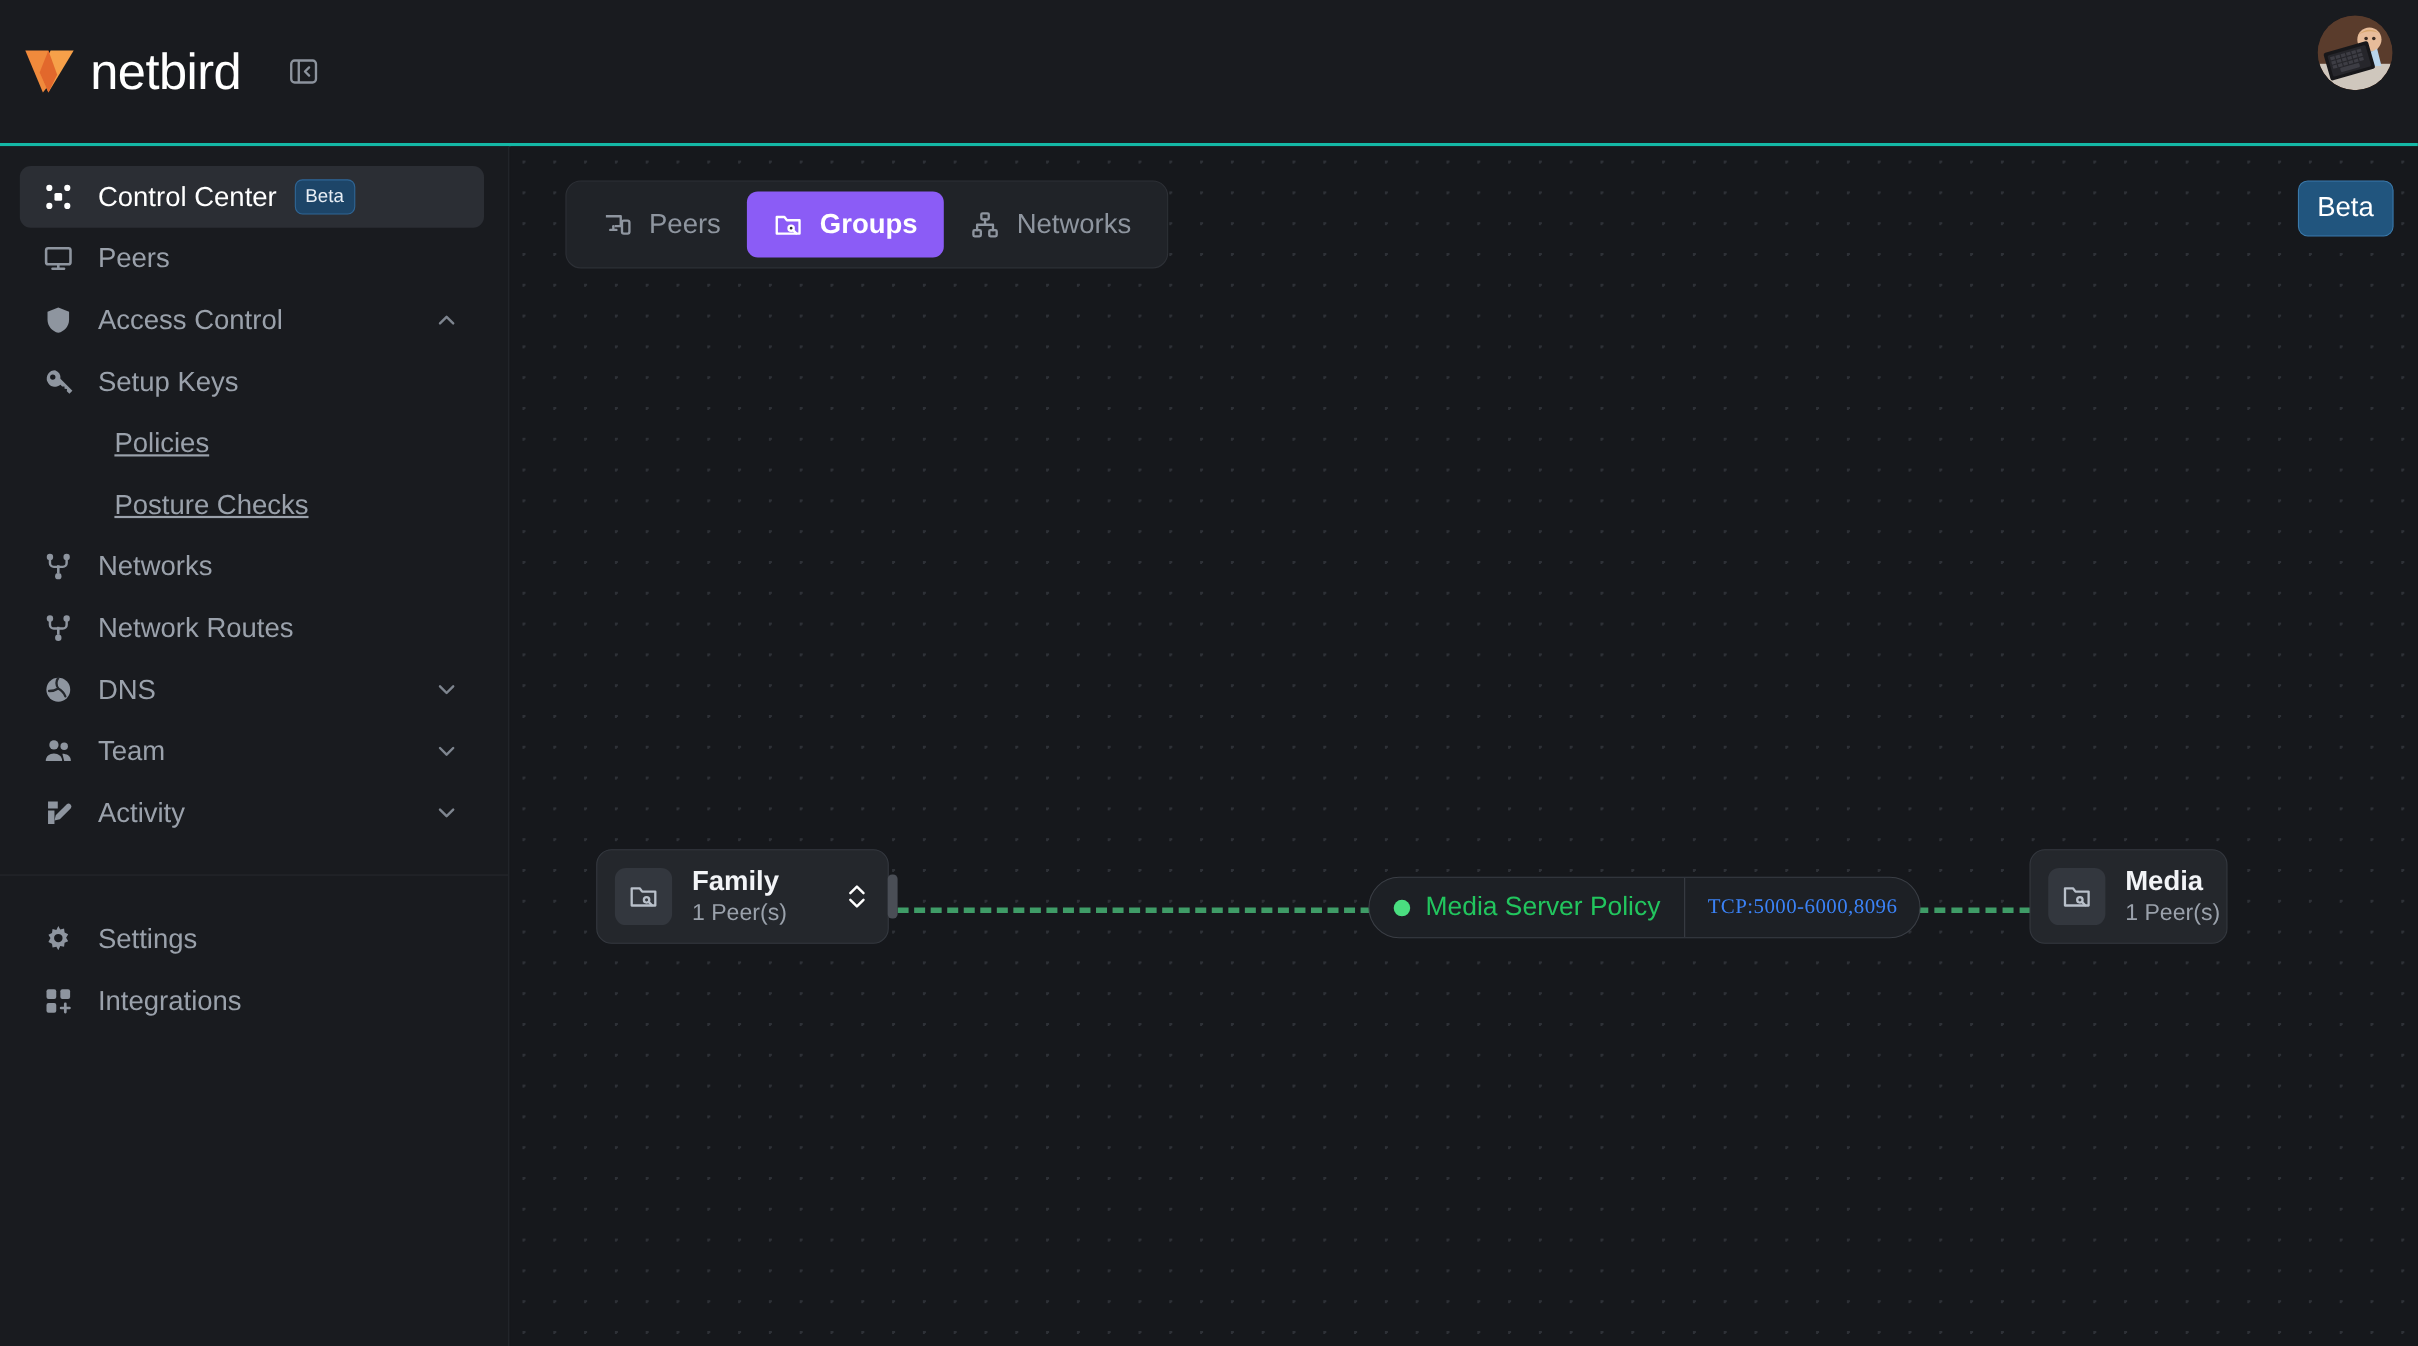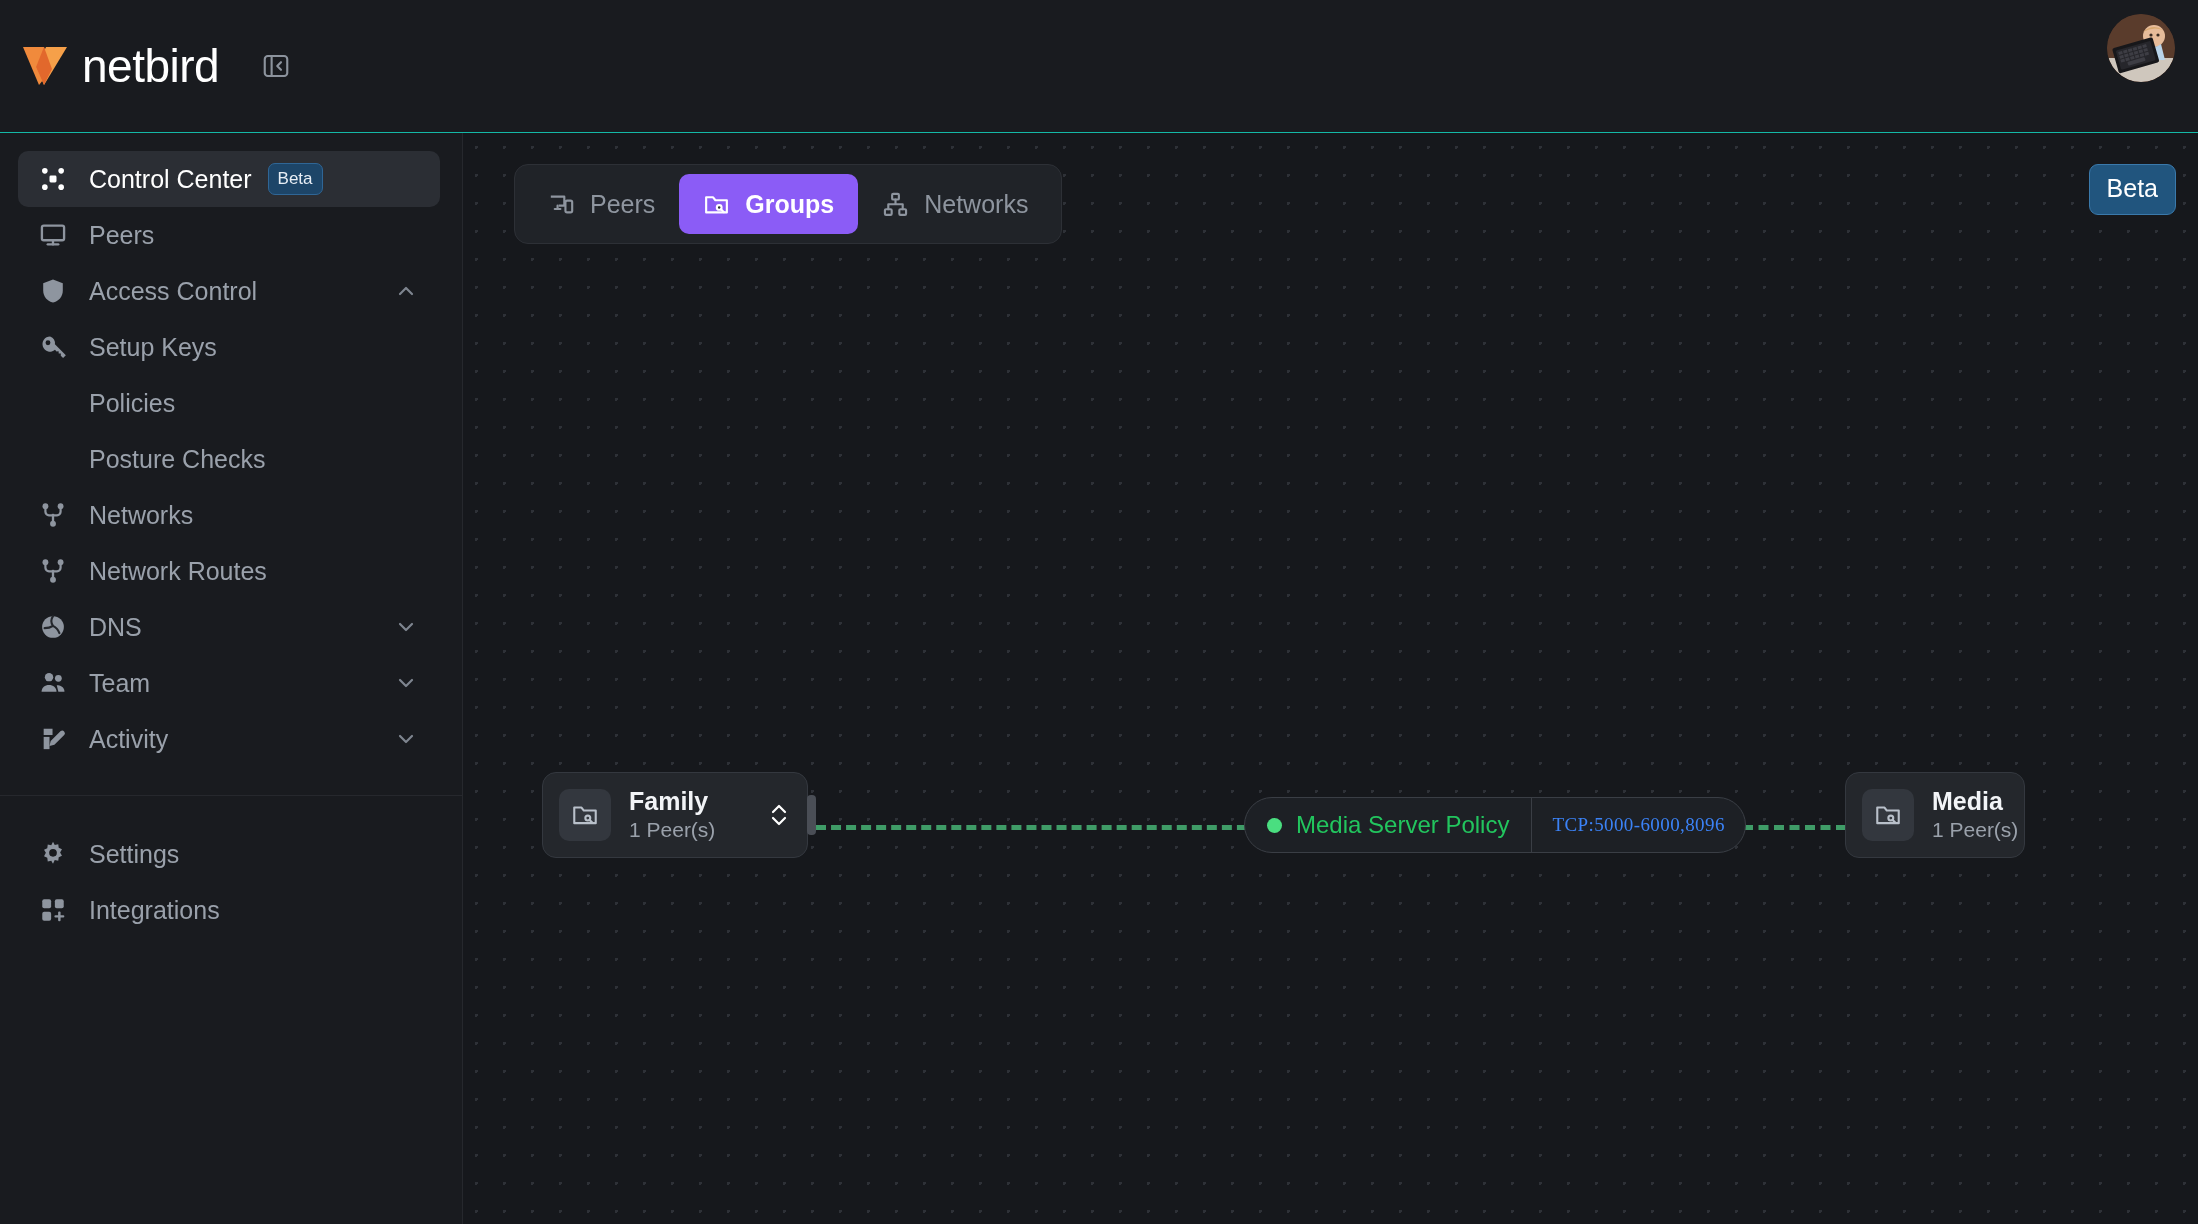--- a/index.html
+++ b/index.html
@@ -11,21 +11,21 @@
     font-family: "Liberation Sans", sans-serif;
     -webkit-font-smoothing: antialiased;
   }
 
   
   .topbar {
     position: absolute;
     top: 0; left: 0;
     width: 2198px; height: 133px;
     background: #191b1f;
-    border-bottom: 1px solid #14b8a6;
+    border-bottom: 3px solid #14b8a6;
     display: flex;
     align-items: center;
   }
   .logo-wrap {
     display: flex;
     align-items: center;
     margin-left: 22px;
     gap: 14px;
   }
   .logo-mark { width: 46px; height: 42px; display: block; }
@@ -85,21 +85,21 @@
     flex: 0 0 30px;
   }
   .nav-item .nav-label {
     margin-left: 21px;
     font-size: 25px;
     line-height: 1;
     white-space: nowrap;
   }
   .nav-item.active .nav-label { color: #ffffff; font-weight: 400; }
   .nav-item.sub { padding-left: 20px; }
-  .nav-item.sub .nav-label { margin-left: 51px; }
+  .nav-item.sub .nav-label { margin-left: 66px; text-decoration: underline; }
   .badge-beta {
     margin-left: 16px;
     background: #1d4568;
     border: 1px solid #2f6696;
     color: #e8eef5;
     font-size: 17px;
     line-height: 1;
     padding: 6px 9px 7px;
     border-radius: 7px;
     font-weight: 400;

